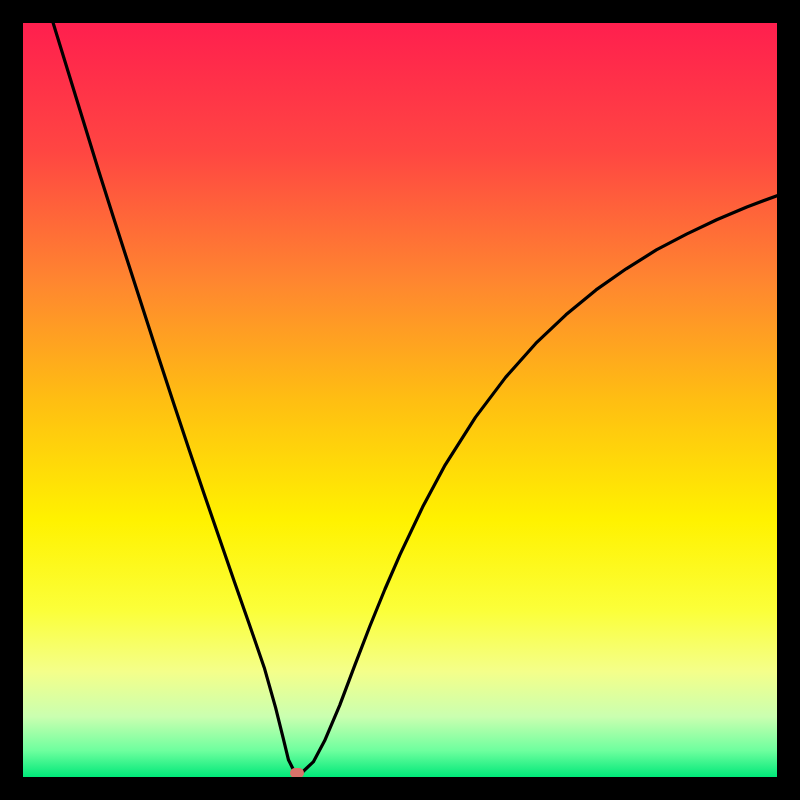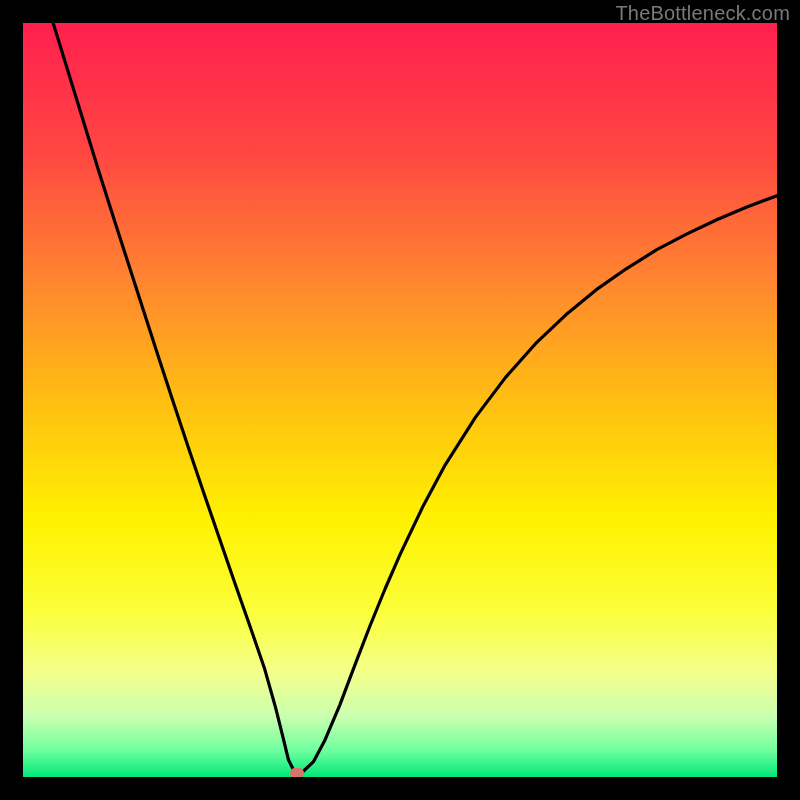--- a/index.html
+++ b/index.html
@@ -76,15 +76,14 @@
     </svg>
 
     <svg class="curve" width="754" height="754" viewBox="0 0 754 754" preserveAspectRatio="none">
       <path id="curve-path" d="M30.16 0.00 L45.24 49.01 L60.32 98.02 L75.40 147.03 L90.48 194.53 L105.56 241.28 L120.64 288.03 L135.72 334.78 L150.80 380.77 L165.88 426.01 L180.96 470.50 L196.04 514.23 L211.12 557.96 L226.20 600.94 L241.28 644.67 L252.59 684.63 L260.13 714.79 L265.41 736.66 L271.44 748.72 L278.98 749.48 L290.29 738.92 L301.60 717.81 L316.68 682.37 L331.76 642.41 L346.84 603.20 L361.92 566.25 L377.00 531.57 L399.62 484.07 L422.24 441.84 L452.40 394.34 L482.56 354.38 L512.72 320.45 L542.88 291.80 L573.04 266.92 L603.20 245.80 L633.36 226.95 L663.52 211.12 L693.68 196.79 L723.84 183.98 L754.00 172.67" fill="none" stroke="#000" stroke-width="3.2" stroke-linejoin="round" stroke-linecap="round"></path>
     </svg>
 
     <div class="marker" id="min-marker" style="left: 274.456px; top: 750.23px; background: rgb(217, 114, 106);"></div>
 
   </div>
 
-  <div class="watermark">TheBottleneck.com</div>
 
 </div>
 
 </body></html>

